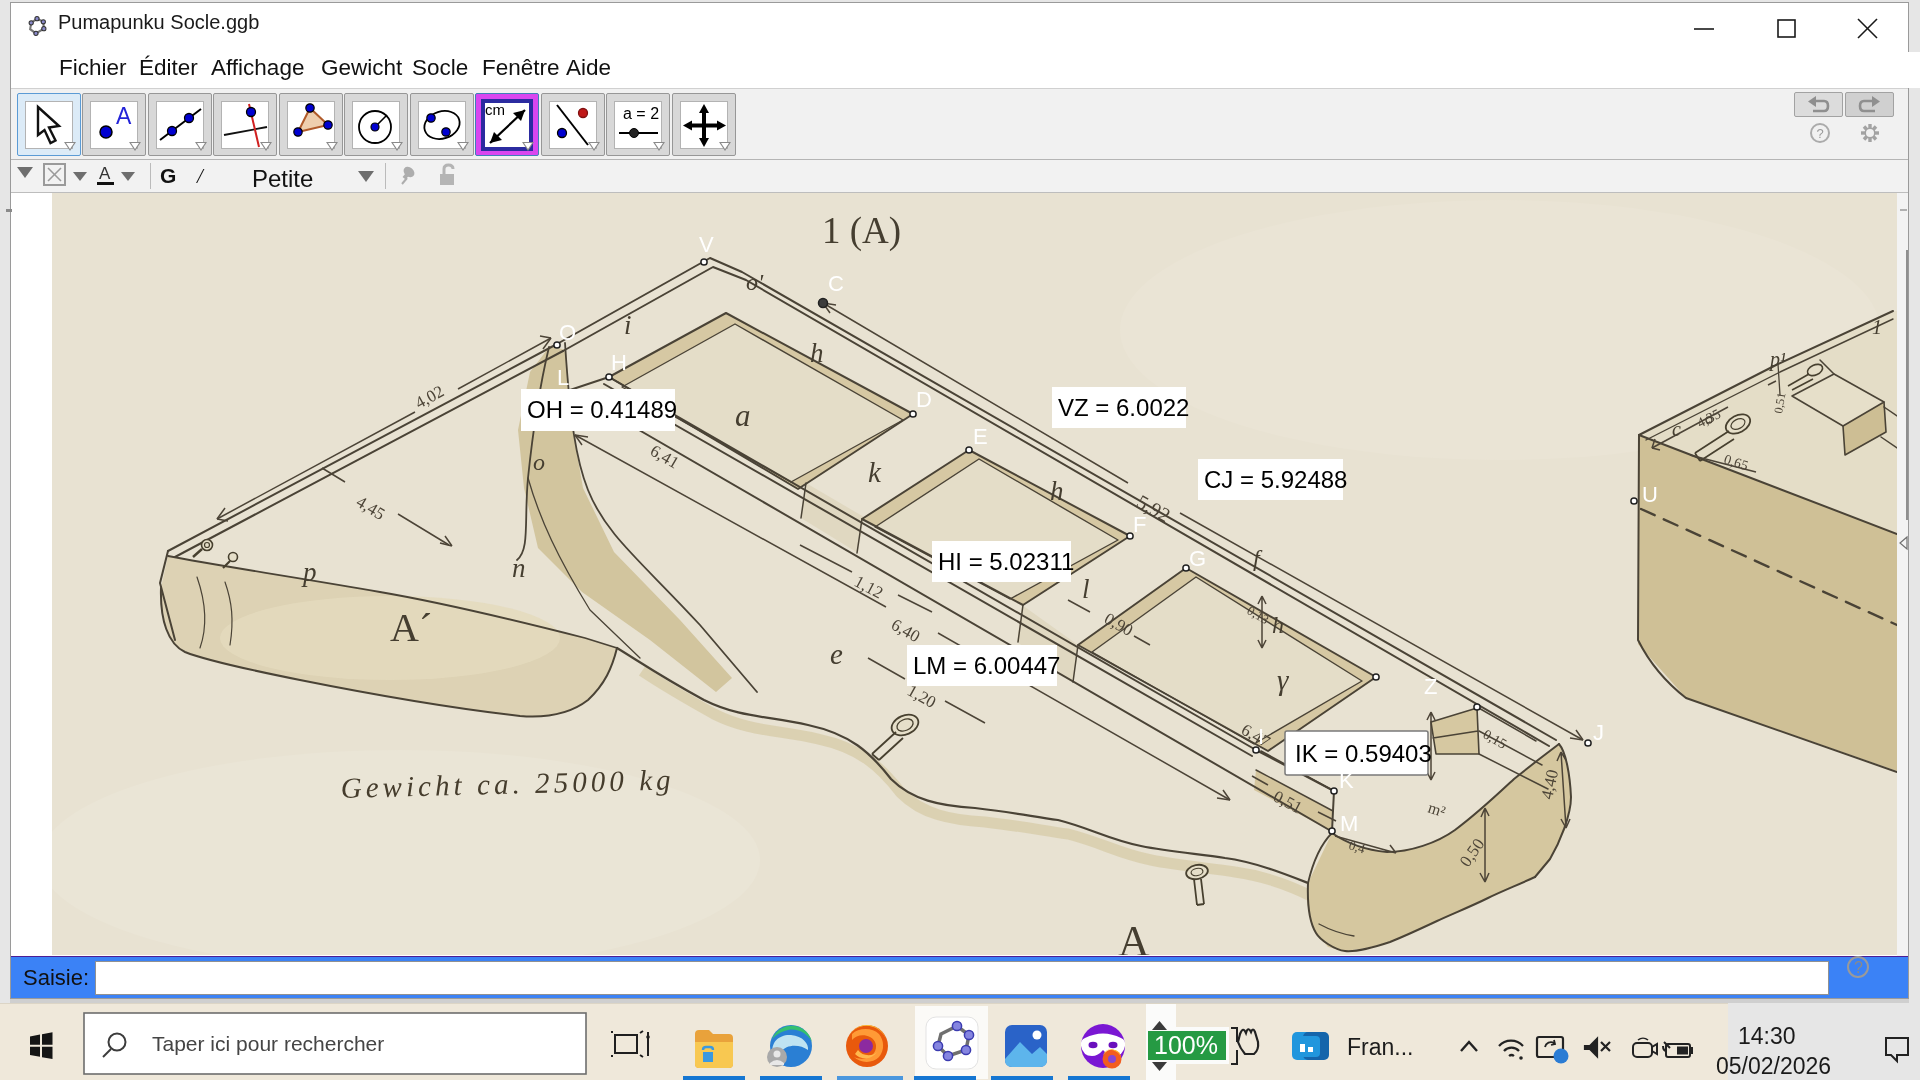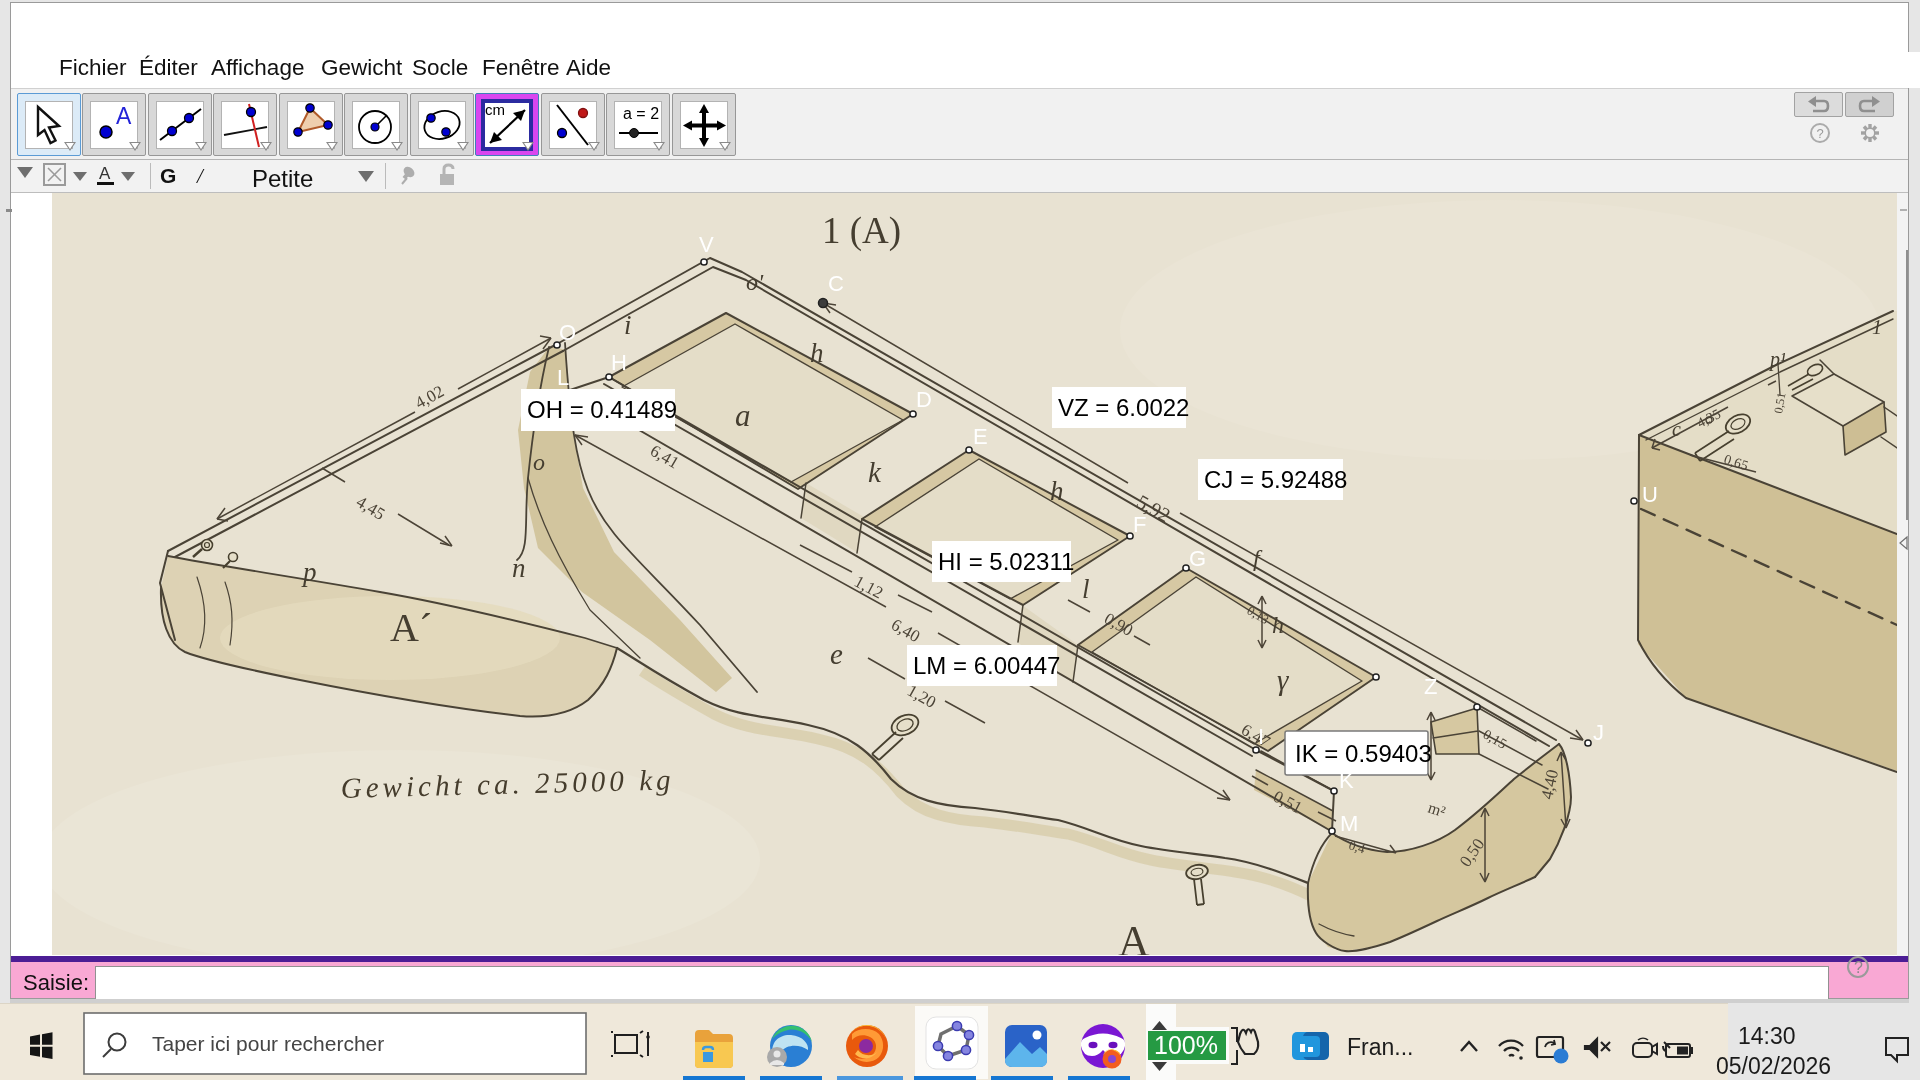--- a/index.html
+++ b/index.html
@@ -11,28 +11,45 @@
 #menubar{position:absolute;left:0;top:49px;width:100%;height:36px;background:#fff;font-size:22.5px;color:#111;margin-left:42px;}
 #menubar span{position:absolute;top:3px;}
 #toolbar{position:absolute;left:0;top:85px;width:100%;height:72px;background:#f1f1f1;border-top:1px solid #d0d0d0;border-bottom:1px solid #b5b5b5;}
 .tbtn{position:absolute;top:4px;width:64px;height:63px;background:#d8d8d8;border:1px solid #979797;border-radius:2px;}
 .tbtn .inner{position:absolute;left:7px;top:7px;width:48px;height:48px;background:#fff;border:1px solid #b3b3b3;}
 .tbtn svg{position:absolute;left:8px;top:8px;}
 .tbtn .dd{position:absolute;right:4px;bottom:4px;width:0;height:0;border-left:6px solid transparent;border-right:6px solid transparent;border-top:9px solid #8a8a8a;}
 .tbtn .dd2{position:absolute;right:6px;bottom:6px;width:0;height:0;border-left:4px solid transparent;border-right:4px solid transparent;border-top:6px solid #fff;}
 #stylebar{position:absolute;left:0;top:157px;width:100%;height:33px;background:#f2f2f2;border-bottom:1px solid #bdbdbd;}
 #canvas{position:absolute;left:0;top:190px;width:100%;height:763px;background:#ffffff;overflow:hidden;}
-#inputbar{position:absolute;left:0;top:953px;width:100%;height:42px;background:#f9a8d4;border-top:6px solid #4c1d95;}
+#inputbar{position:absolute;left:0;top:953px;width:100%;height:42px;background:#3b82f6;border-top:1px solid #4c1d95;}
 #saisielbl{position:absolute;left:12px;top:8px;font-size:22px;color:#111;}
 #saisiebox{position:absolute;left:84px;top:4px;width:1734px;height:34px;background:#fff;border:1px solid #919191;}
 #taskbar{position:absolute;left:0;top:1003px;width:1728px;height:77px;background:#efe8da;border-top:1px solid #dcd5c6;}
 </style>
 </head>
 <body>
 <div id="win">
+  <div id="titlebar">
+    <svg class="abs" style="left:16px;top:13px" width="20" height="20" viewBox="0 0 18 19">
+      <path d="M3.5,6.5 L9,2.5 L15,5.5 L15.5,12 L8,16.5 L2.5,12.5 Z" fill="none" stroke="#777" stroke-width="2"></path>
+      <circle cx="3.5" cy="6.5" r="2" fill="#8888c8" stroke="#333" stroke-width="1"></circle>
+      <circle cx="9" cy="2.5" r="2" fill="#8888c8" stroke="#333" stroke-width="1"></circle>
+      <circle cx="15" cy="5.5" r="2" fill="#8888c8" stroke="#333" stroke-width="1"></circle>
+      <circle cx="15.5" cy="12" r="2" fill="#8888c8" stroke="#333" stroke-width="1"></circle>
+      <circle cx="8" cy="16.5" r="2" fill="#8888c8" stroke="#333" stroke-width="1"></circle>
+    </svg>
+    <span id="title">Pumapunku Socle.ggb</span>
+    <svg class="abs" style="left:1680px;top:0px" width="218" height="51" viewBox="0 0 218 51">
+      <line x1="3" y1="26" x2="23" y2="26" stroke="#1a1a1a" stroke-width="1.6"></line>
+      <rect x="87" y="17" width="17" height="17" fill="none" stroke="#1a1a1a" stroke-width="1.6"></rect>
+      <line x1="167" y1="16" x2="186" y2="35" stroke="#1a1a1a" stroke-width="1.6"></line>
+      <line x1="186" y1="16" x2="167" y2="35" stroke="#1a1a1a" stroke-width="1.6"></line>
+    </svg>
+  </div>
   <div id="menubar">
     <span style="left:6px">Fichier</span>
     <span style="left:86px">Éditer</span>
     <span style="left:158px">Affichage</span>
     <span style="left:268px">Gewicht</span>
     <span style="left:359px">Socle</span>
     <span style="left:429px">Fenêtre</span>
     <span style="left:513px">Aide</span>
   </div>
   <div id="toolbar">

